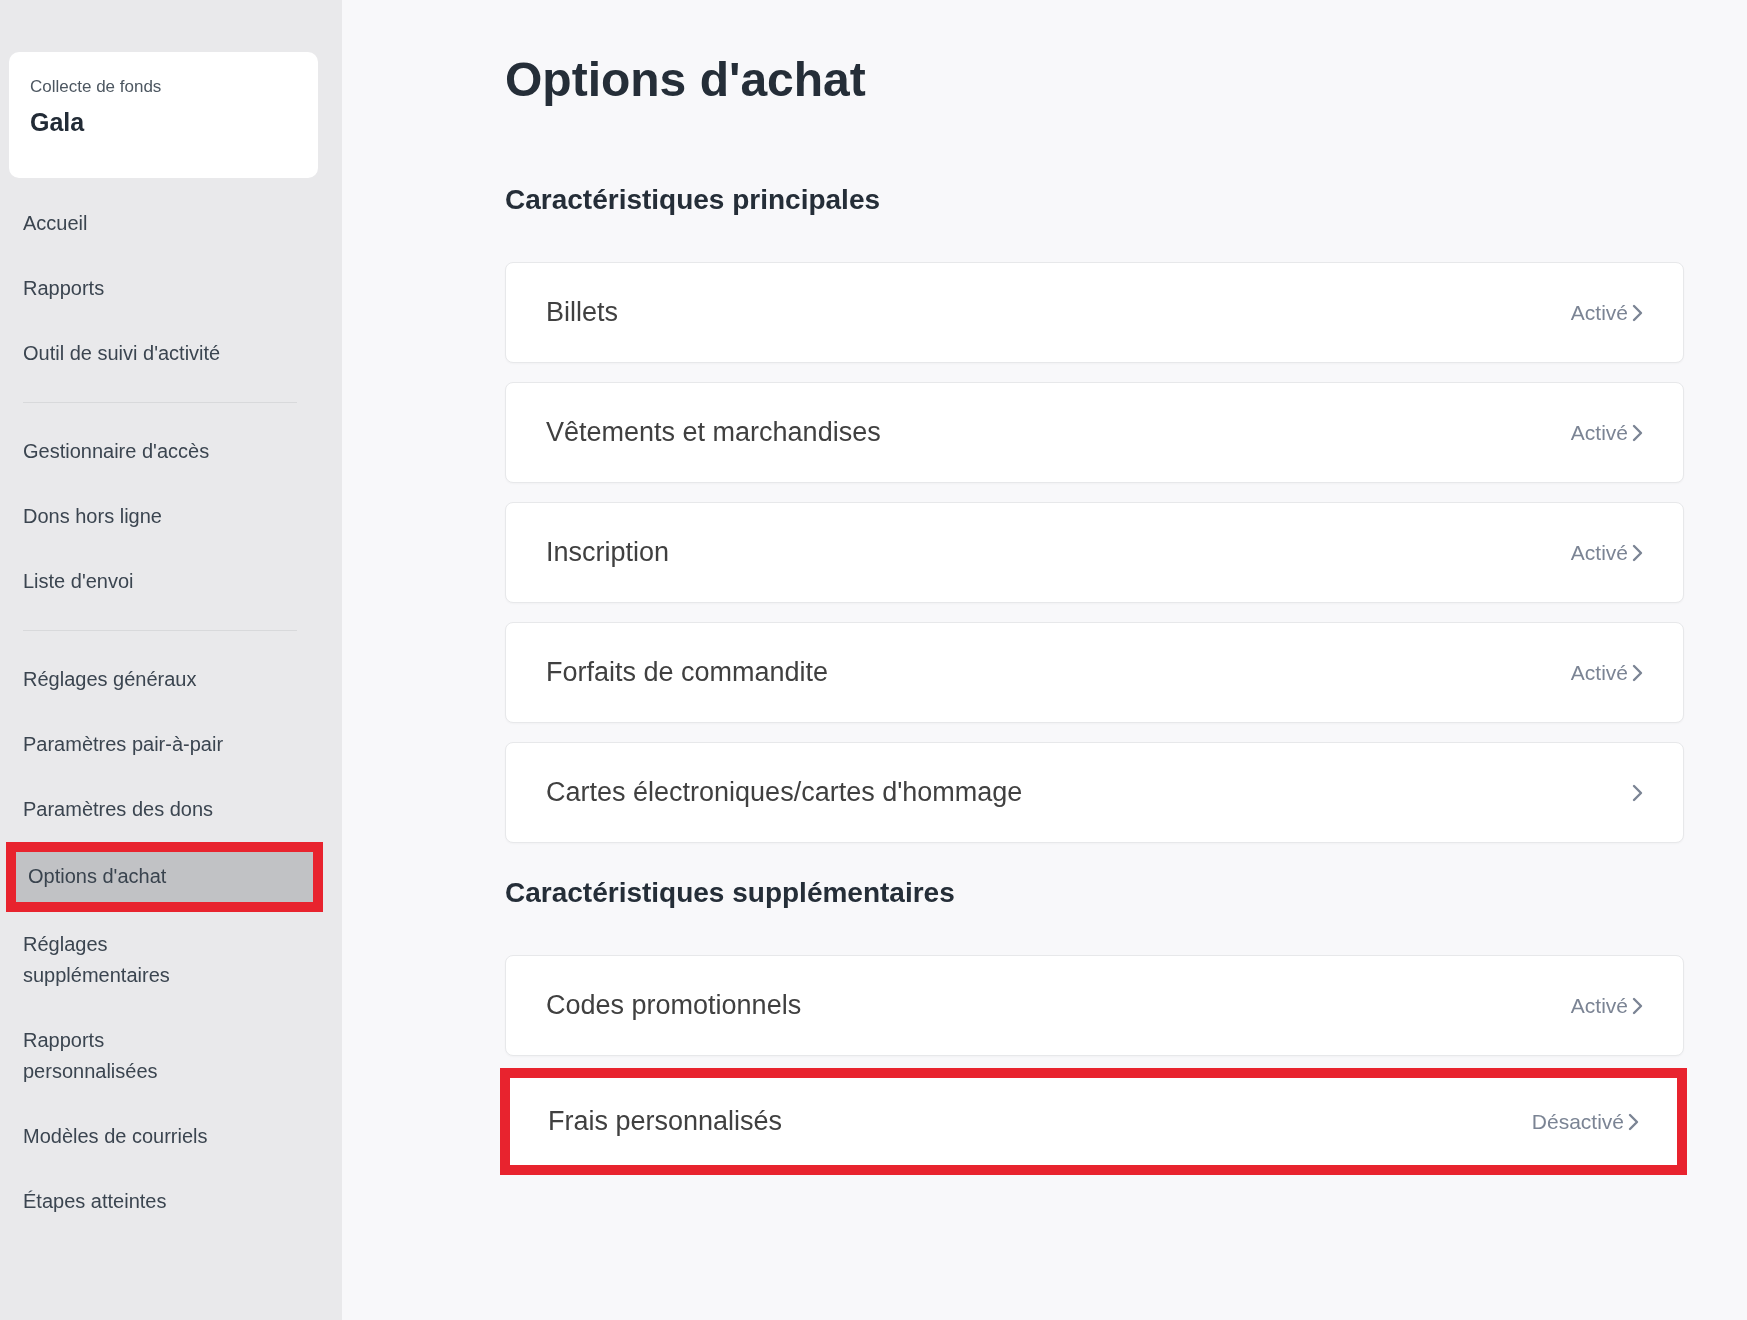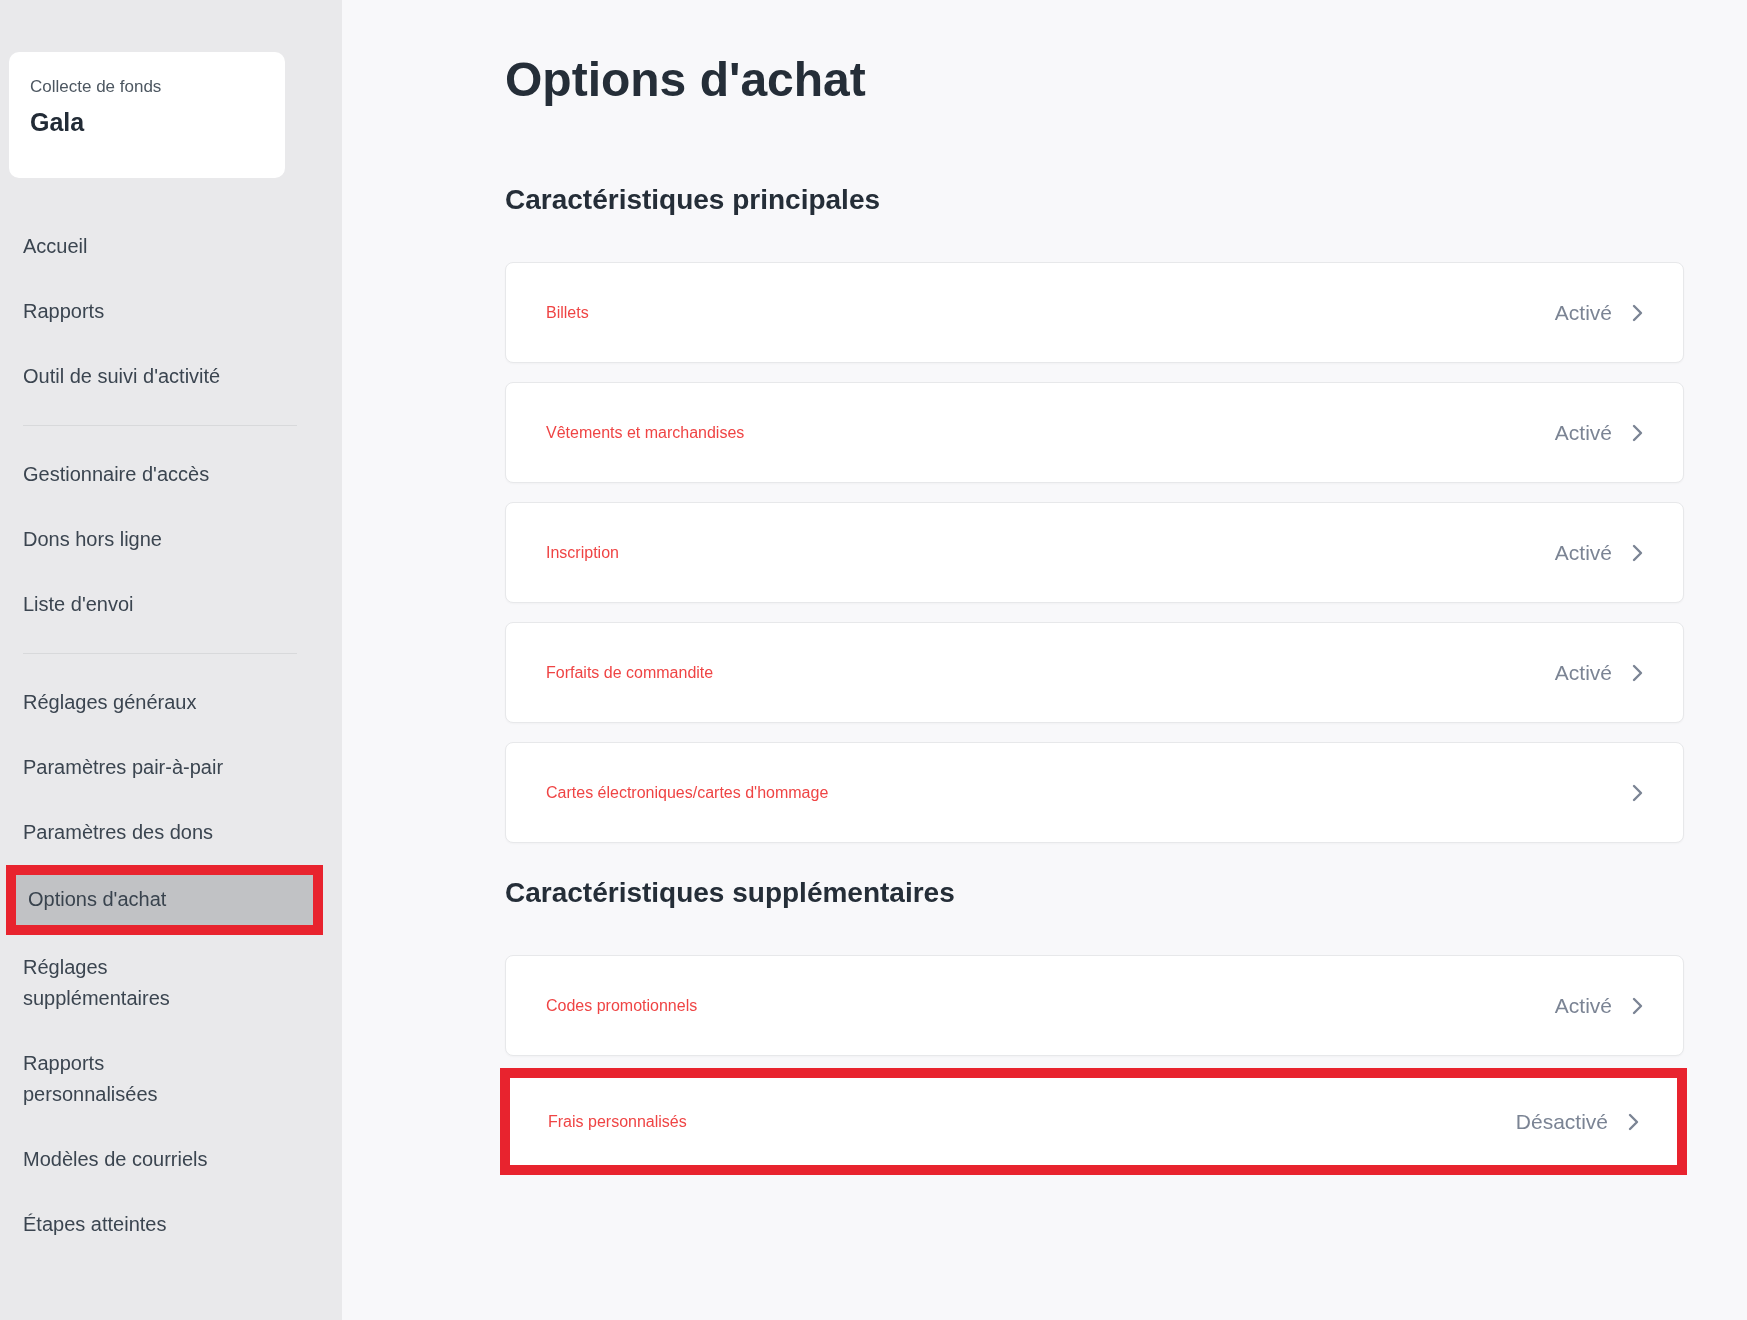--- a/index.html
+++ b/index.html
@@ -14,22 +14,22 @@
   .app { display: flex; width: 1747px; height: 1320px; }
 
   
   .sidebar {
     width: 342px; min-width: 342px; height: 1320px;
     background: #e9e9eb;
     padding-top: 52px;
     overflow: hidden;
   }
   .project-card {
-    margin: 0 24px 36px 9px;
-    width: 276px; height: 126px;
+    margin: 0 24px 13px 9px;
+    width: 309px; height: 126px;
     background: #ffffff;
     border-radius: 10px;
     padding: 24px 18px 0 21px;
   }
   .project-kicker { font-size: 17px; line-height: 22px; color: #4d5761; }
   .project-name { font-size: 25px; line-height: 34px; font-weight: bold; color: #222b36; margin-top: 7px; }
 
   .nav-item {
     padding: 17px 0 17px 23px;
     width: 235px;              
@@ -73,22 +73,22 @@
     display: flex; align-items: center; justify-content: space-between;
     height: 101px;
     background: #ffffff;
     border: 1px solid #e7e8ea;
     border-radius: 8px;
     box-shadow: 0 1px 2px rgba(20,30,40,0.03);
     padding: 0 40px;
     margin-bottom: 19px;
     cursor: pointer;
   }
-  .row-label { font-size: 16px; color: #ef4444; }
-  .row-right { display: flex; align-items: center; gap: 20px; }
+  .row-label { font-size: 27px; color: #404040; }
+  .row-right { display: flex; align-items: center; gap: 4px; }
   .row-status { font-size: 21px; color: #7b8494; }
   .chevron { display: block; color: #7b8494; }
 
   .annotation-box {
     border: 10px solid #e8232e;
     margin: -7px -3px 0 -5px;
   }
   .annotation-box .row-card {
     height: 87px;
     margin-bottom: 0;

